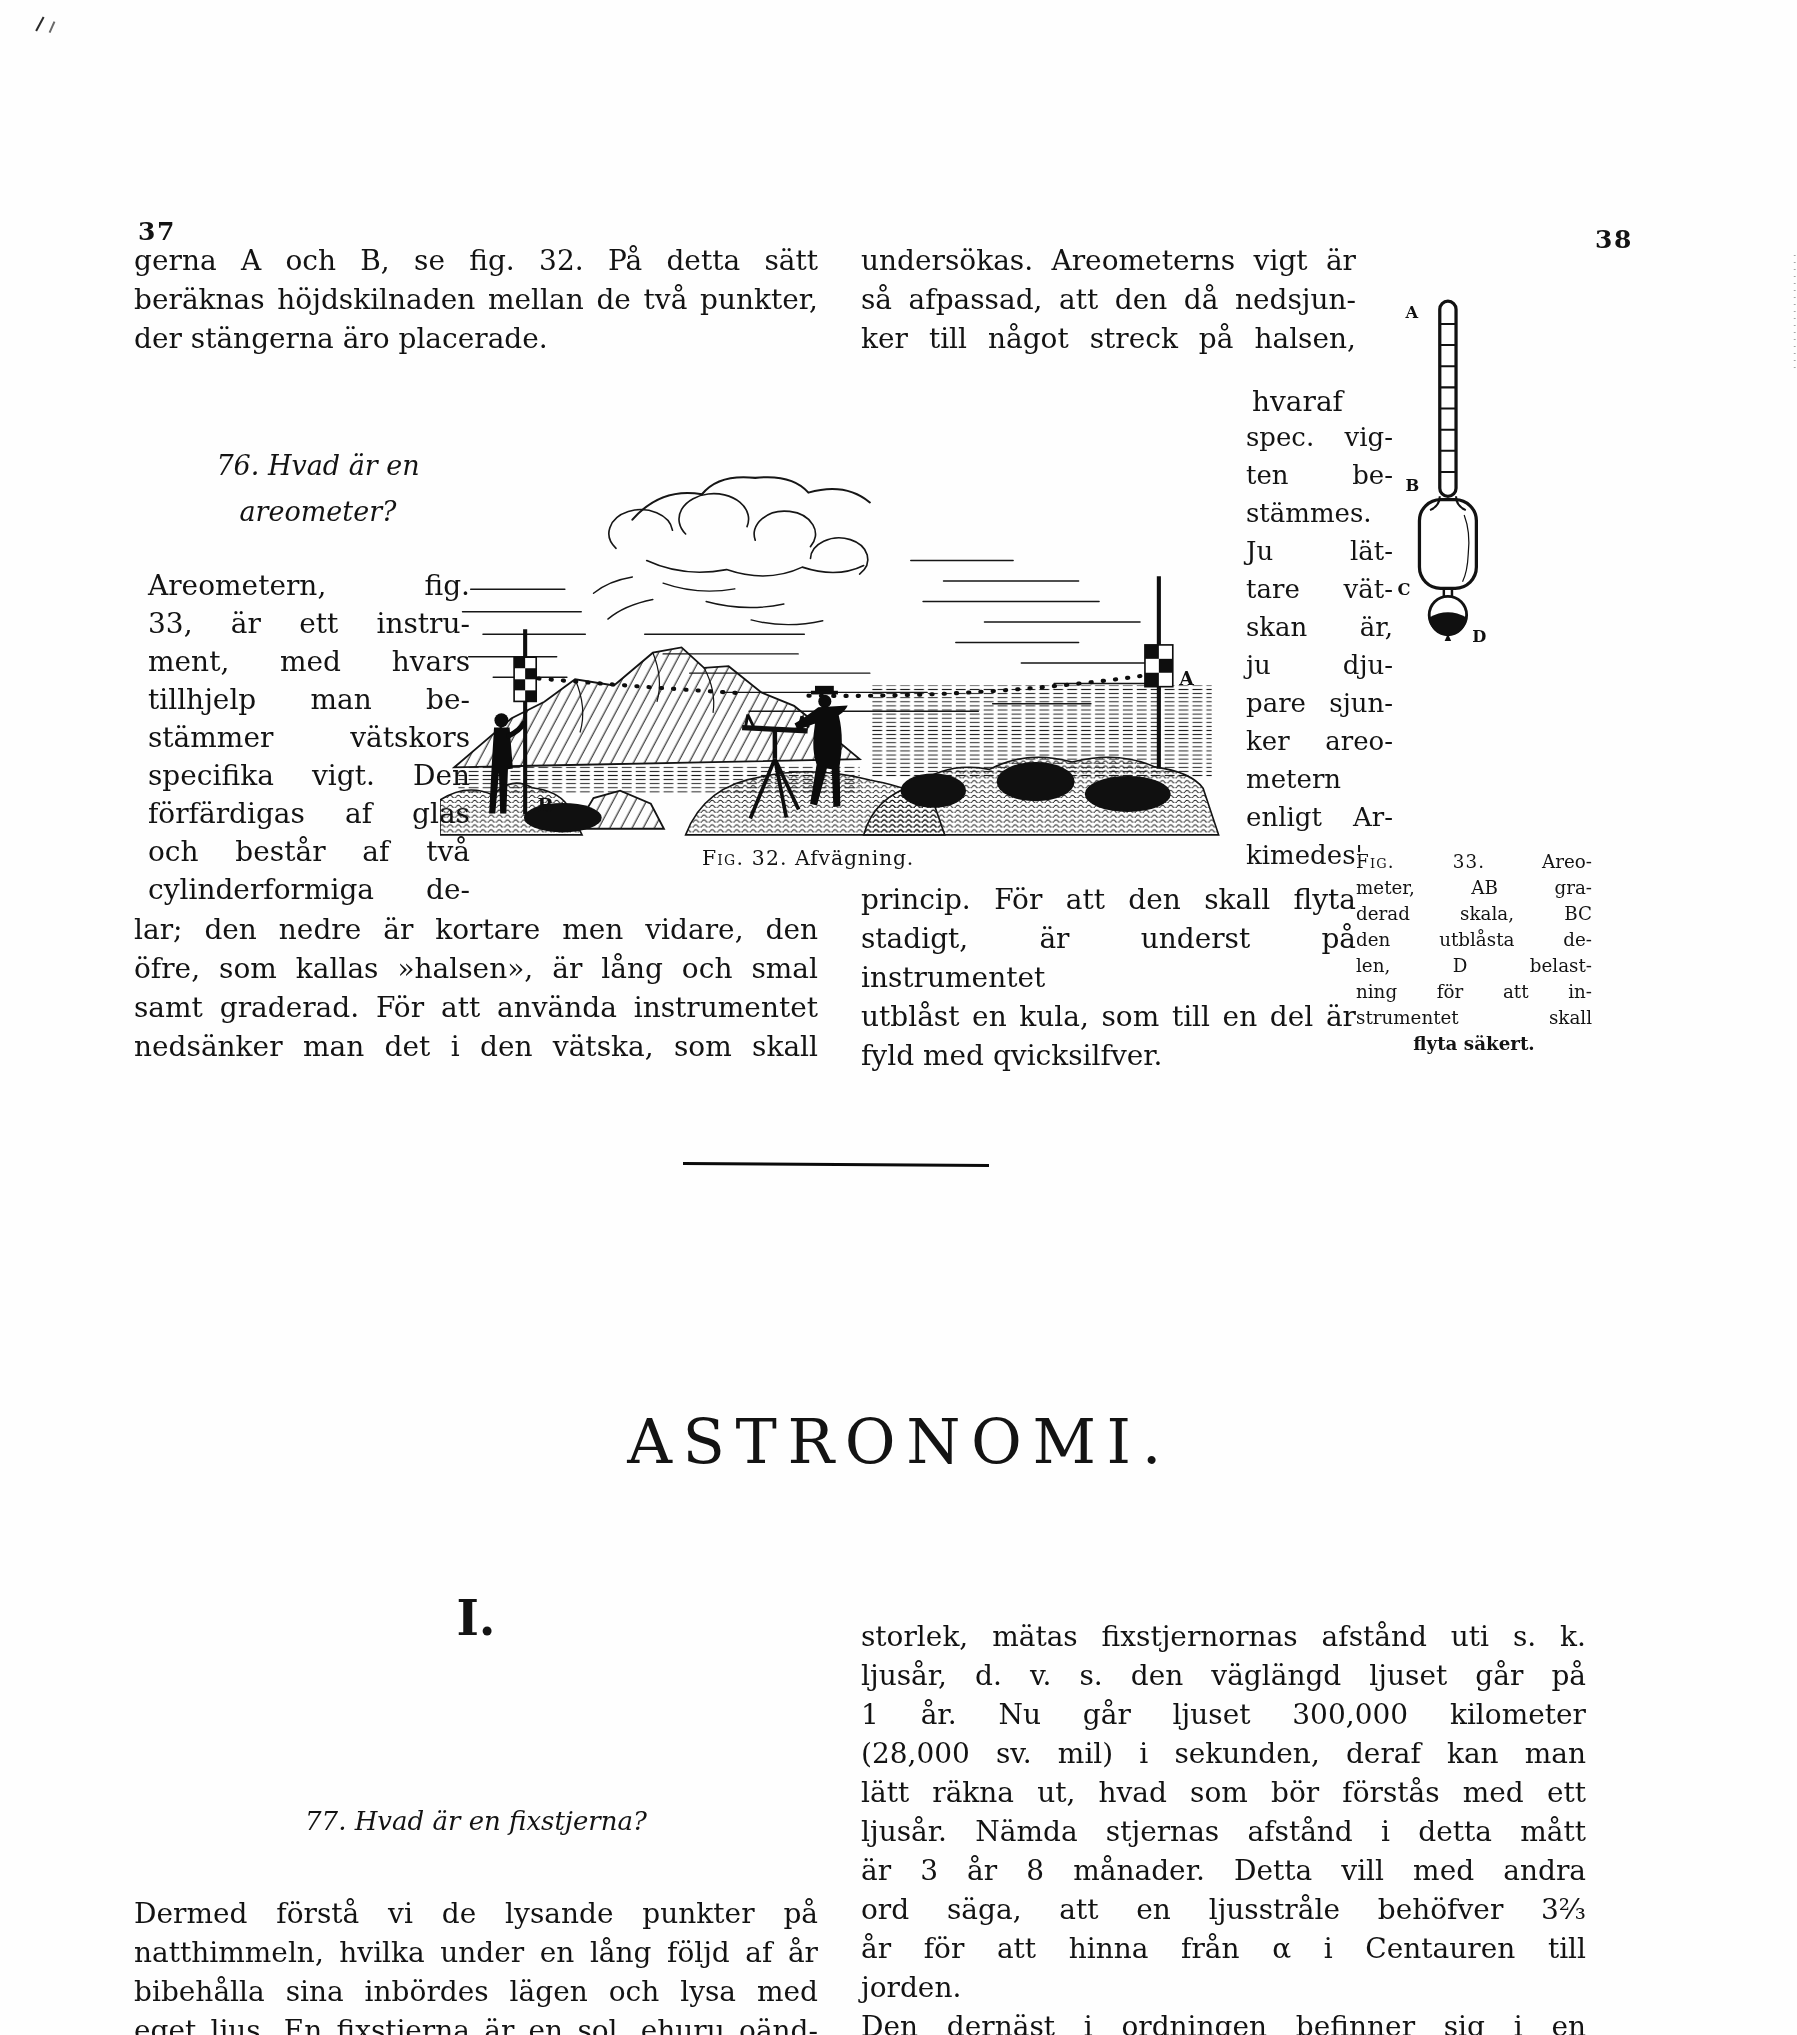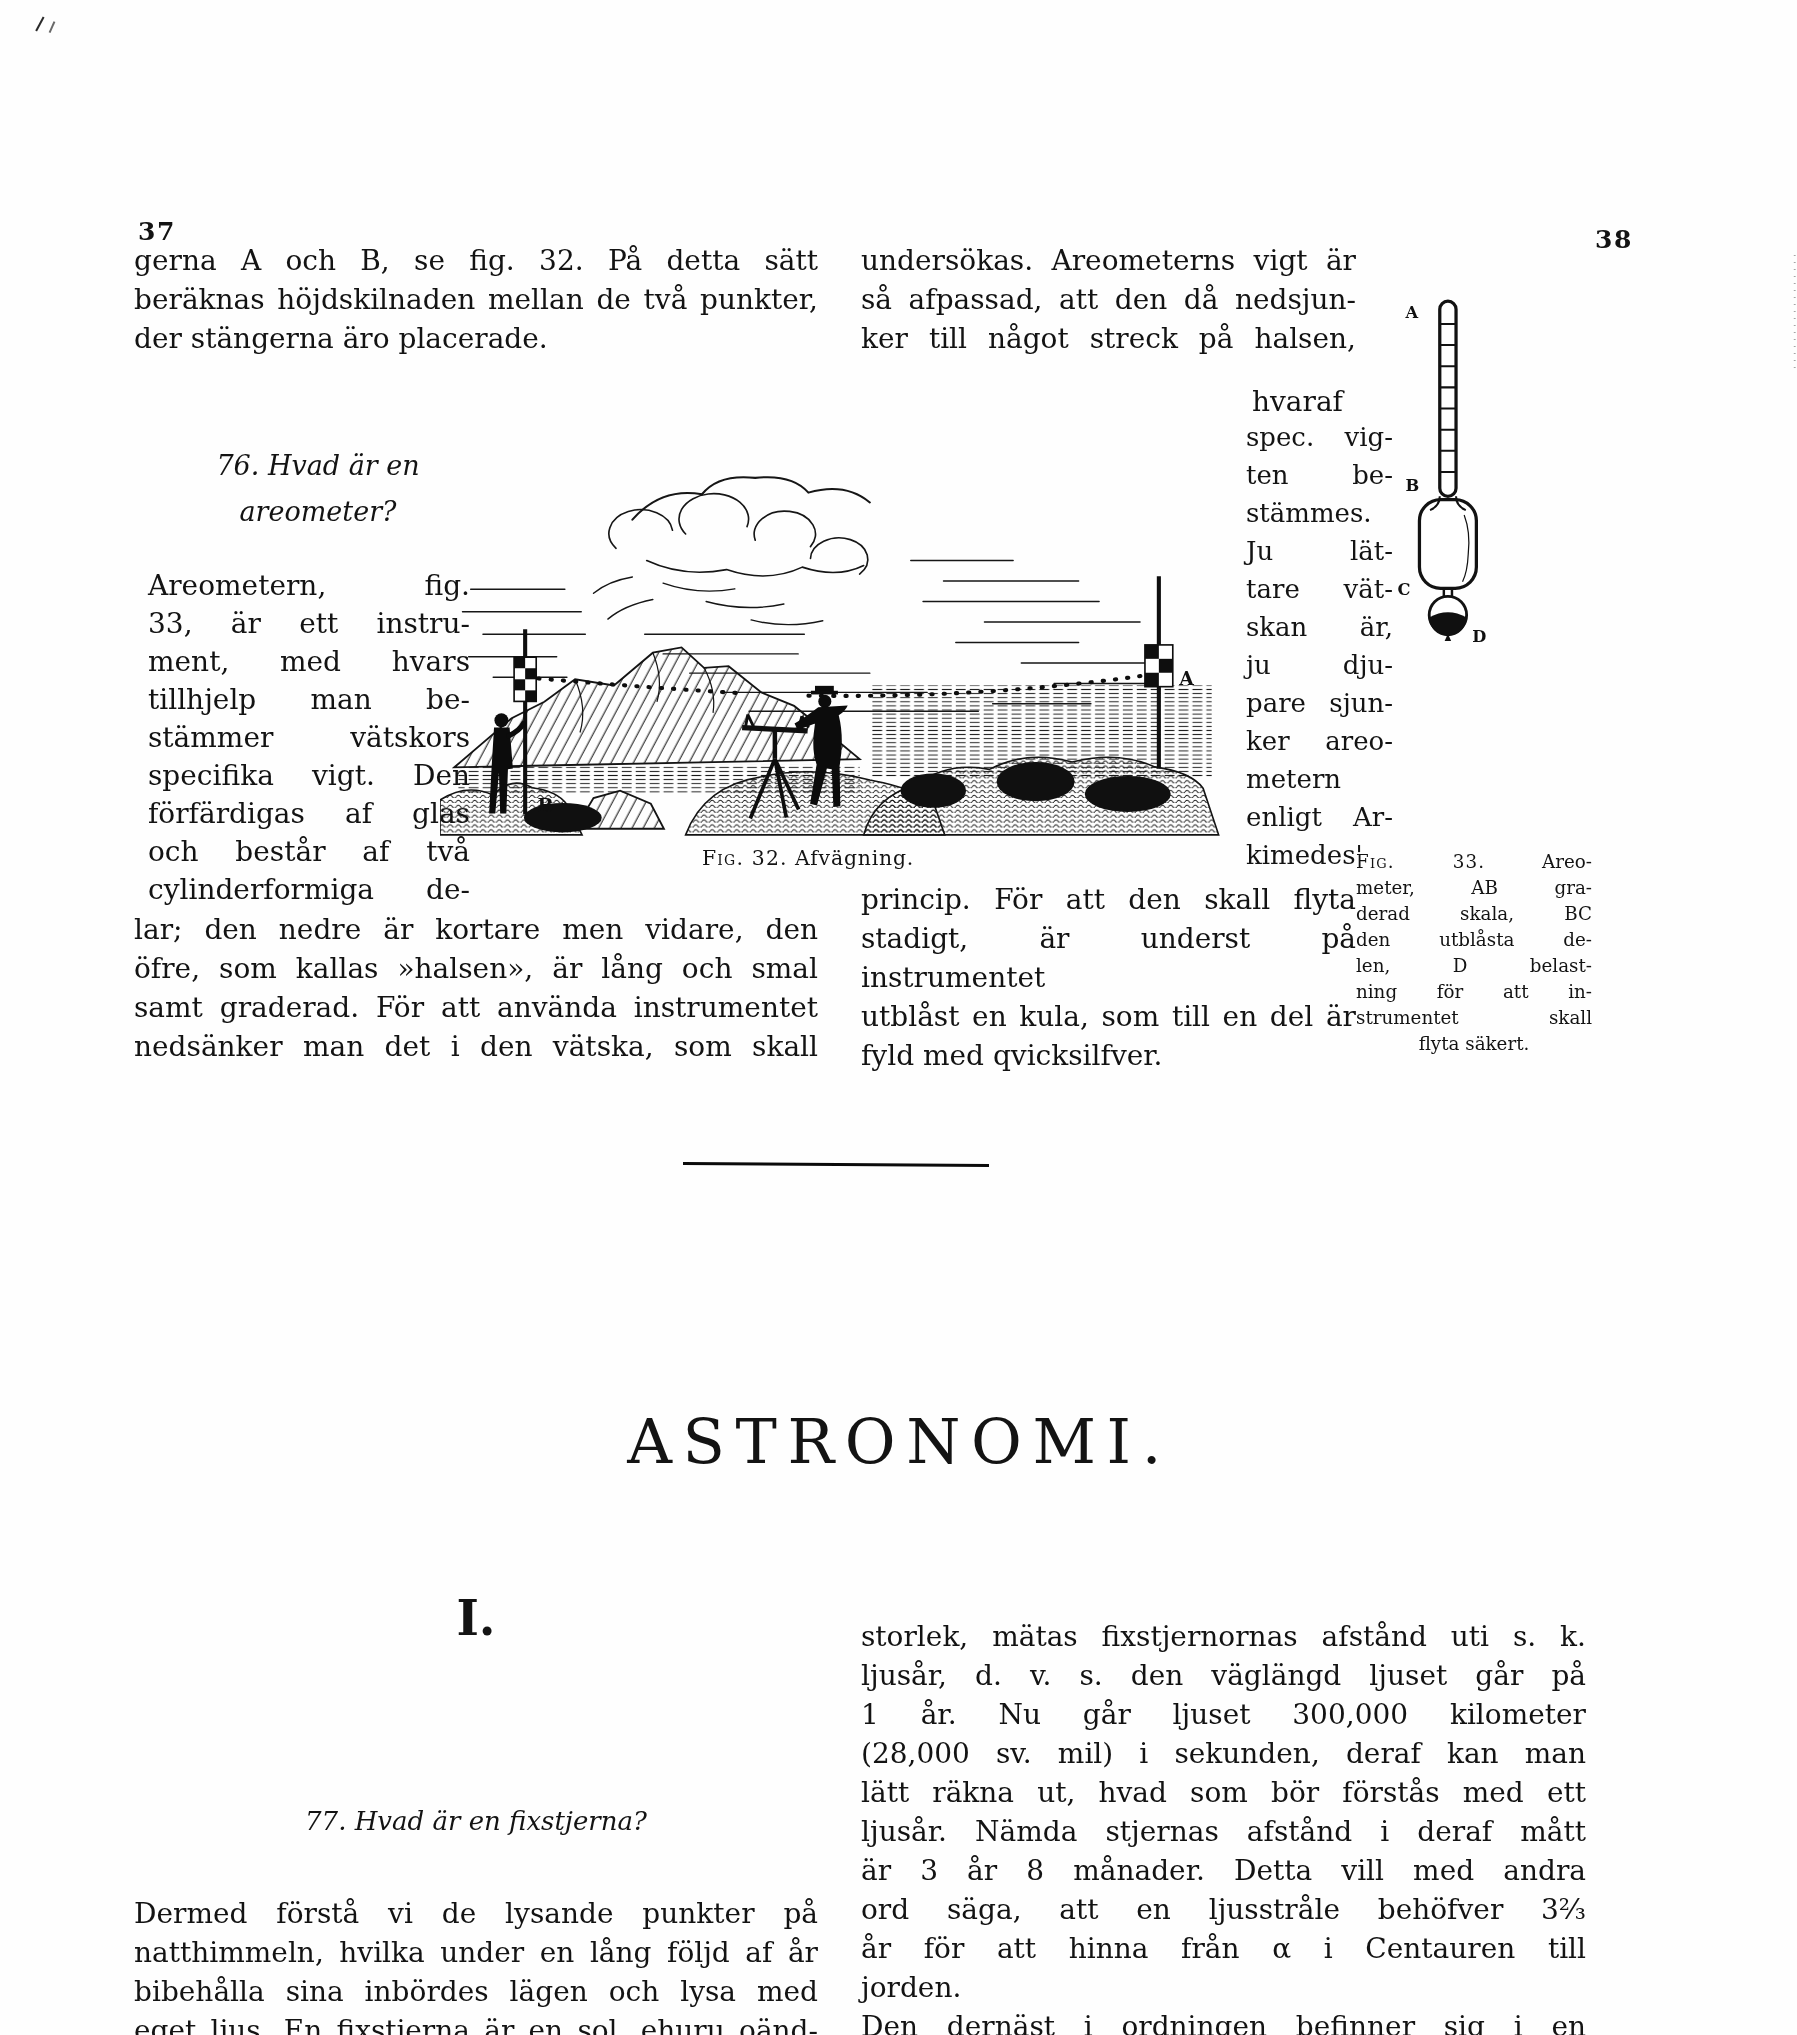--- a/index.html
+++ b/index.html
@@ -5,21 +5,21 @@
   html,body{margin:0;padding:0;background:#ffffff;}
   .page{position:relative;width:1798px;height:2584px;background:#fefefe;color:#131313;
         font-family:"DejaVu Serif", serif;overflow:hidden;}
   .pnum{position:absolute;font-size:25px;font-weight:bold;letter-spacing:1.6px;}
   #pnum-left{left:138px;top:217px;}
   #pnum-right{left:1595px;top:225px;}
 
   .tb{position:absolute;font-size:28px;line-height:39px;}
   .tb .line{text-align:justify;text-align-last:justify;white-space:normal;}
   .tb .line.noj{text-align-last:left;}
-  .tb .line.cj{text-align-last:center;}
+  .tb .line.cj{text-align-last:center;font-weight:bold;}
 
   #l-intro{left:134px;top:241px;width:684px;}
   #q76{position:absolute;left:155px;top:443px;width:326px;text-align:center;
        font-style:italic;font-size:27px;line-height:46px;}
   #l-narrow{left:134px;top:567px;width:322px;line-height:38px;margin-left:14px;}
   #l-after{left:134px;top:880px;width:684px;margin-top:30px;}
 
   #r-intro{left:861px;top:241px;width:495px;}
   #r-hvaraf{position:absolute;left:861px;top:382px;width:482px;text-align:right;
             font-size:28px;line-height:39px;}
@@ -250,21 +250,21 @@
       <div class="line">bibehålla sina inbördes lägen och lysa med</div>
       <div class="line">eget ljus.  En fixstjerna är en sol, ehuru oänd-</div>
     </div>
 
   <div class="tb" id="astro-r">
       <div class="line">storlek, mätas fixstjernornas afstånd uti s. k.</div>
       <div class="line">ljusår, d. v. s. den väglängd ljuset går på</div>
       <div class="line">1 år.  Nu går ljuset 300,000 kilometer</div>
       <div class="line">(28,000 sv. mil) i sekunden, deraf kan man</div>
       <div class="line">lätt räkna ut, hvad som bör förstås med ett</div>
-      <div class="line">ljusår.  Nämda stjernas afstånd i deraf mått</div>
+      <div class="line">ljusår.  Nämda stjernas afstånd i detta mått</div>
       <div class="line">är 3 år 8 månader.  Detta vill med andra</div>
       <div class="line">ord säga, att en ljusstråle behöfver 3²⁄₃</div>
       <div class="line">år för att hinna från α i Centauren till</div>
       <div class="line noj">jorden.</div>
       <div class="line"> Den dernäst i ordningen befinner sig i en</div>
     </div>
 
   <div class="speckle" id="spk-re"></div>
   <div class="mark" id="mk1"></div>
   <div class="mark" id="mk2"></div>

